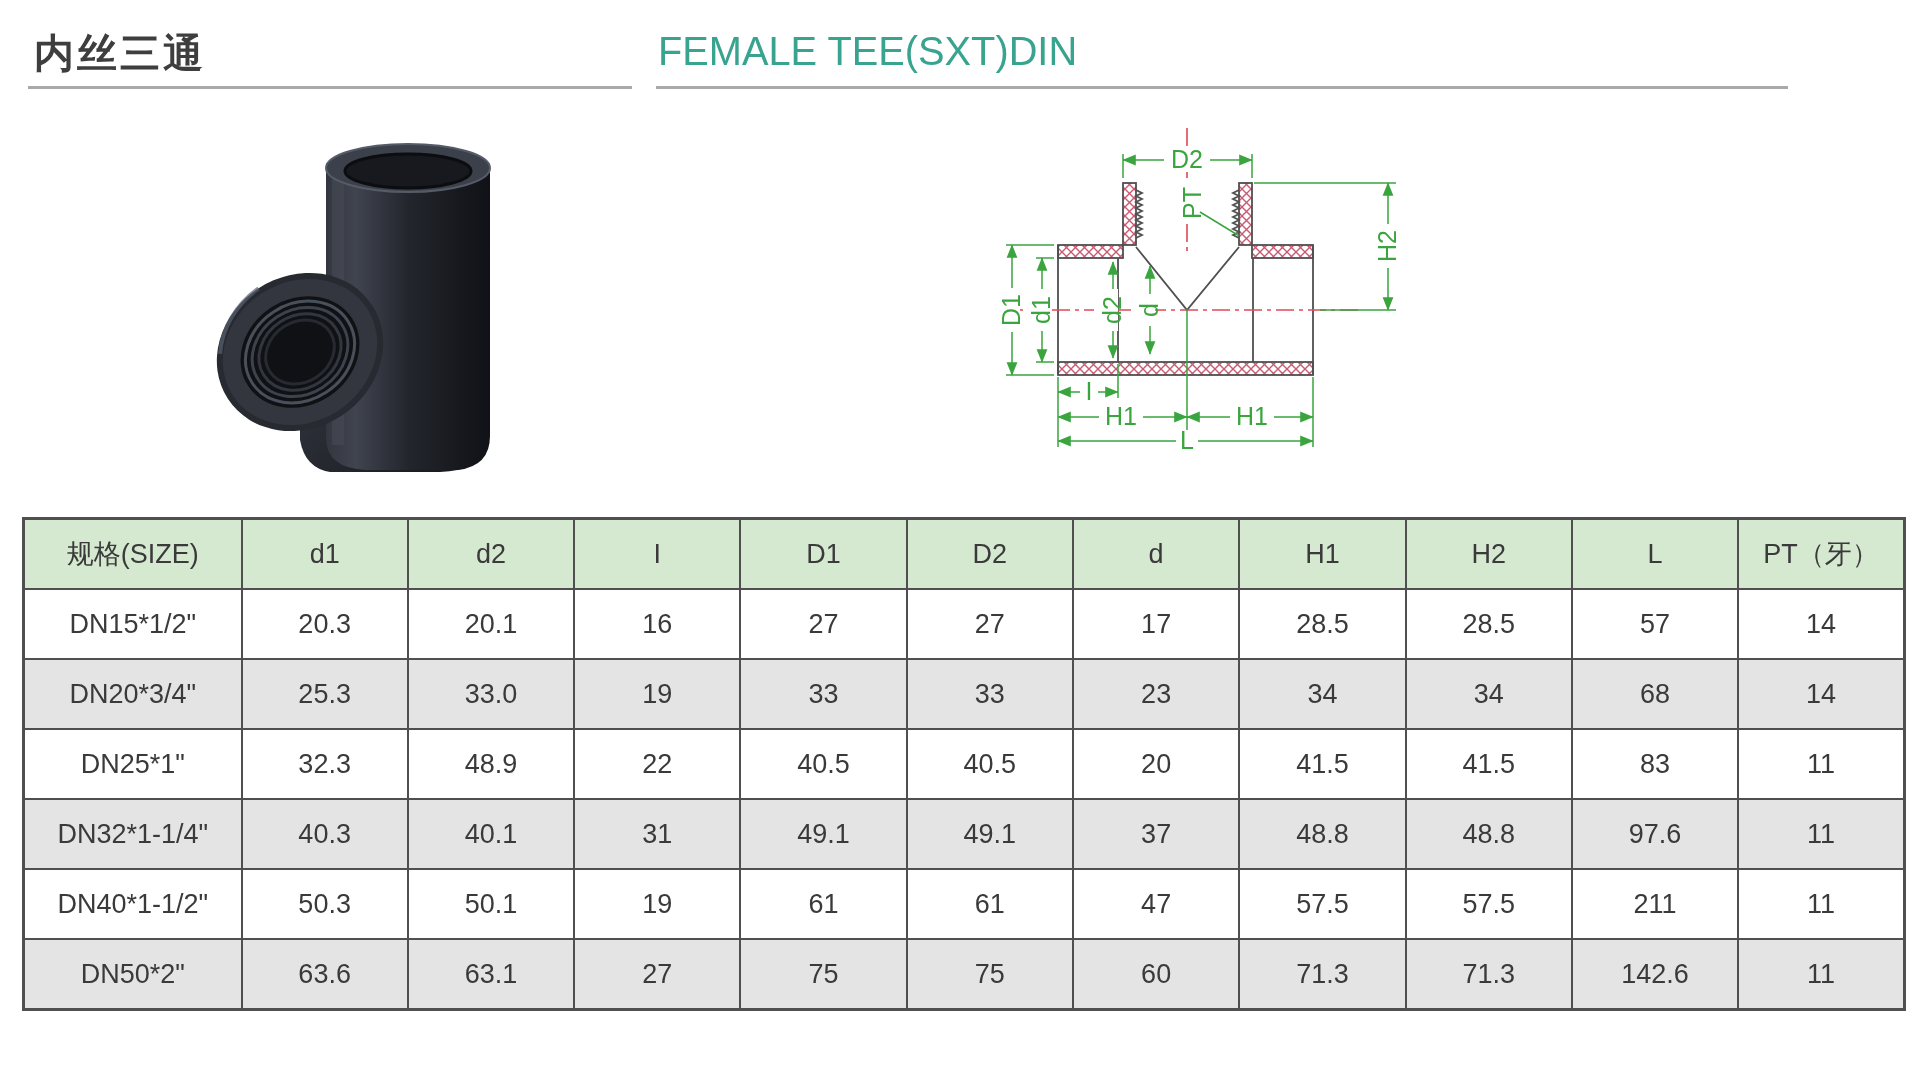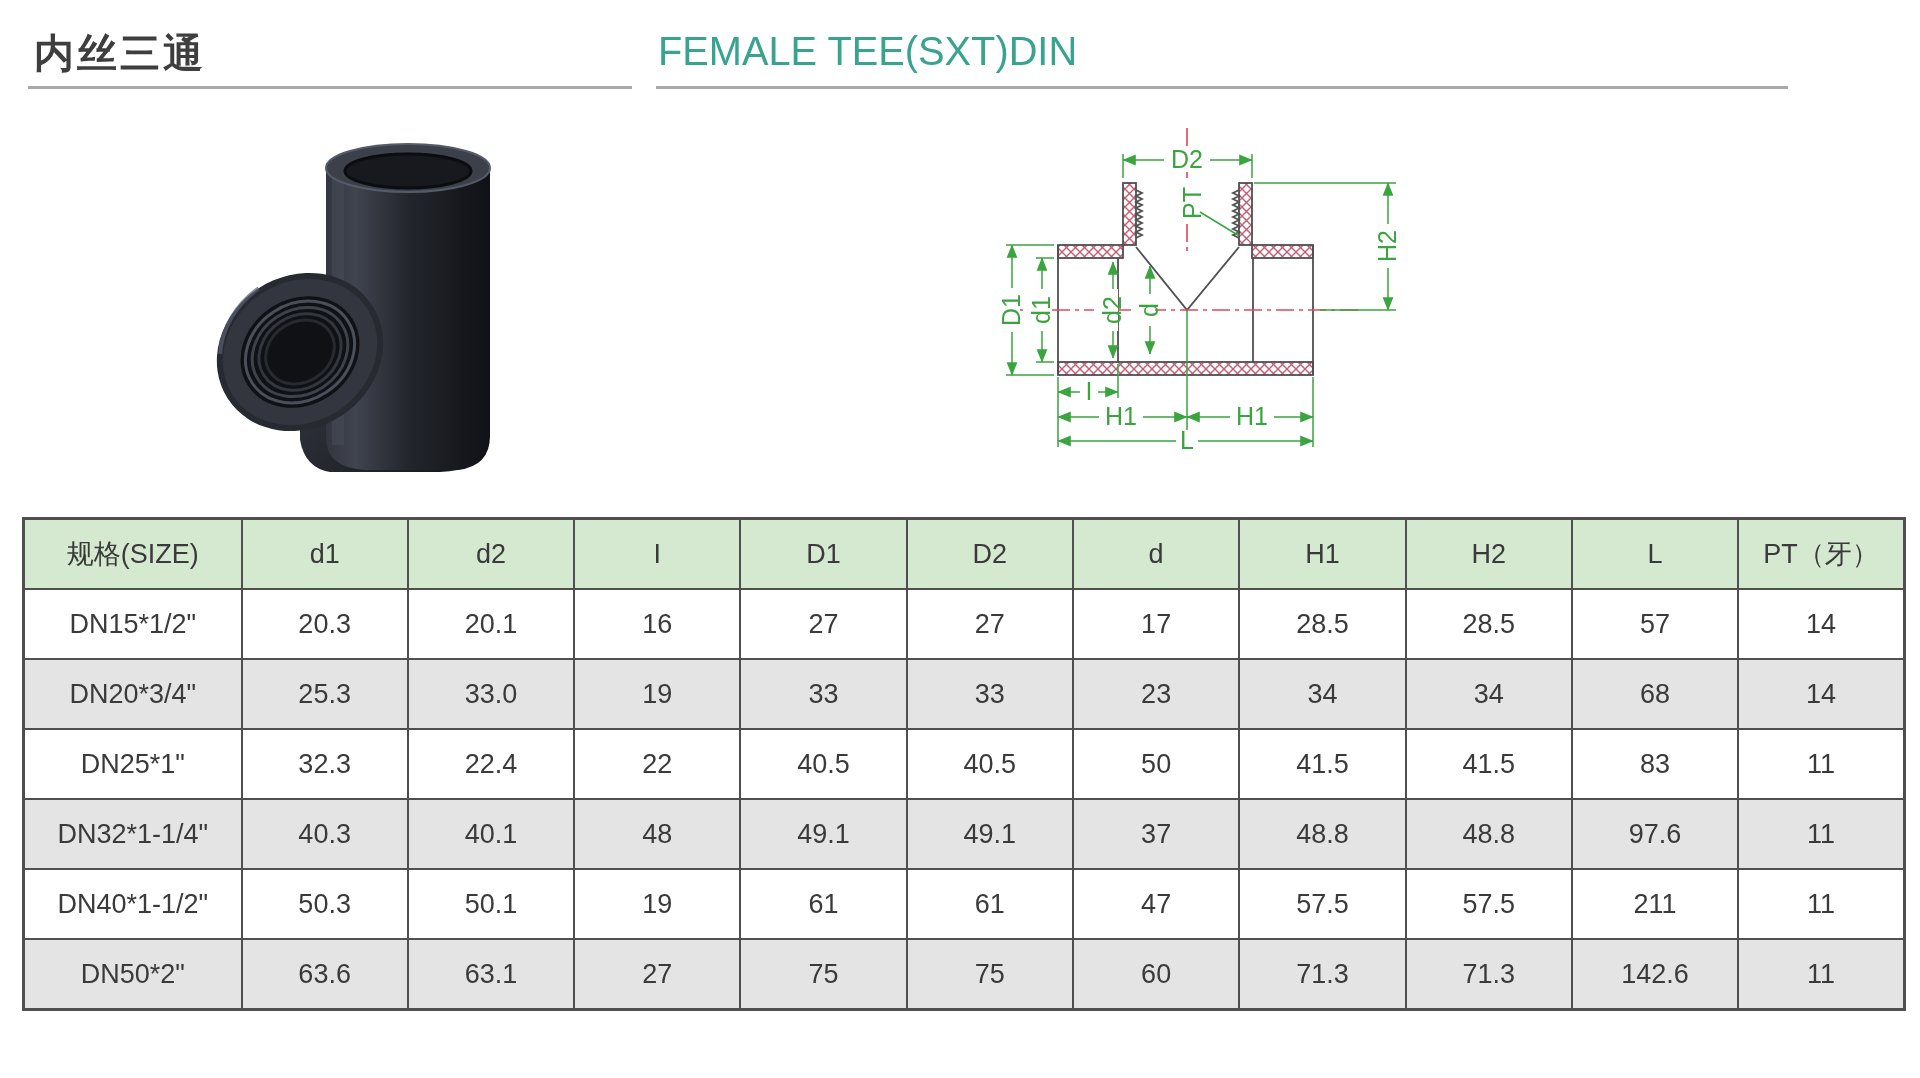--- a/index.html
+++ b/index.html
@@ -236,35 +236,35 @@
           <td>33</td>
           <td>23</td>
           <td>34</td>
           <td>34</td>
           <td>68</td>
           <td>14</td>
         </tr>
         <tr>
           <td>DN25*1"</td>
           <td>32.3</td>
-          <td>22.4</td>
+          <td>48.9</td>
           <td>22</td>
           <td>40.5</td>
           <td>40.5</td>
-          <td>50</td>
+          <td>20</td>
           <td>41.5</td>
           <td>41.5</td>
           <td>83</td>
           <td>11</td>
         </tr>
         <tr class="alt">
           <td>DN32*1-1/4"</td>
           <td>40.3</td>
           <td>40.1</td>
-          <td>48</td>
+          <td>31</td>
           <td>49.1</td>
           <td>49.1</td>
           <td>37</td>
           <td>48.8</td>
           <td>48.8</td>
           <td>97.6</td>
           <td>11</td>
         </tr>
         <tr>
           <td>DN40*1-1/2"</td>

